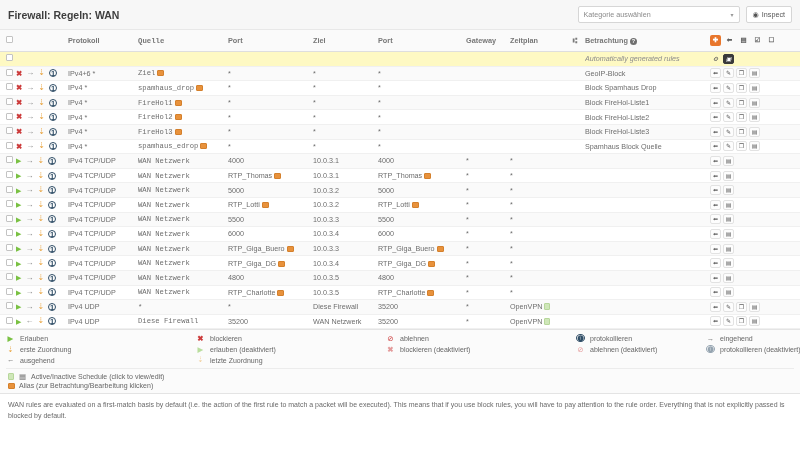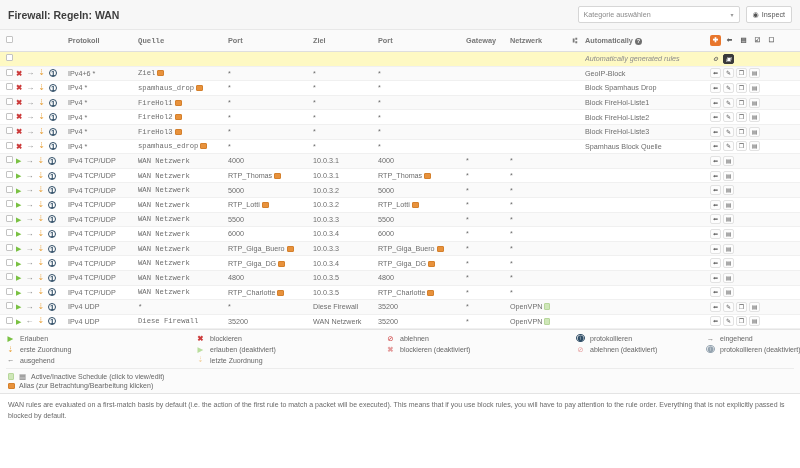--- a/index.html
+++ b/index.html
@@ -230,26 +230,26 @@
       <th class="c-chk">
         <span class="cbx"></span>
       </th>
       <th class="c-icons"></th>
       <th class="c-proto">Protokoll</th>
       <th class="c-src">Quelle</th>
       <th class="c-sport">Port</th>
       <th class="c-dst">Ziel</th>
       <th class="c-dport">Port</th>
       <th class="c-gw">Gateway</th>
-      <th class="c-sched">Netzwerk</th>
+      <th class="c-sched">Zeitplan</th>
       <th class="c-tree">
         <span class="tree-ico">⑆</span>
       </th>
       <th class="c-desc">
-        <span>Automatically</span><span class="qmark">?</span>
+        <span>Betrachtung</span><span class="qmark">?</span>
       </th>
       <th class="c-act">
         <div class="hdr-actions" id="hdr-actions">
             <div class="hbtn add">✚</div>
             <div class="hbtn">⬅</div>
             <div class="hbtn">▤</div>
             <div class="hbtn">☑</div>
             <div class="hbtn">☐</div>
           </div>
       </th>

